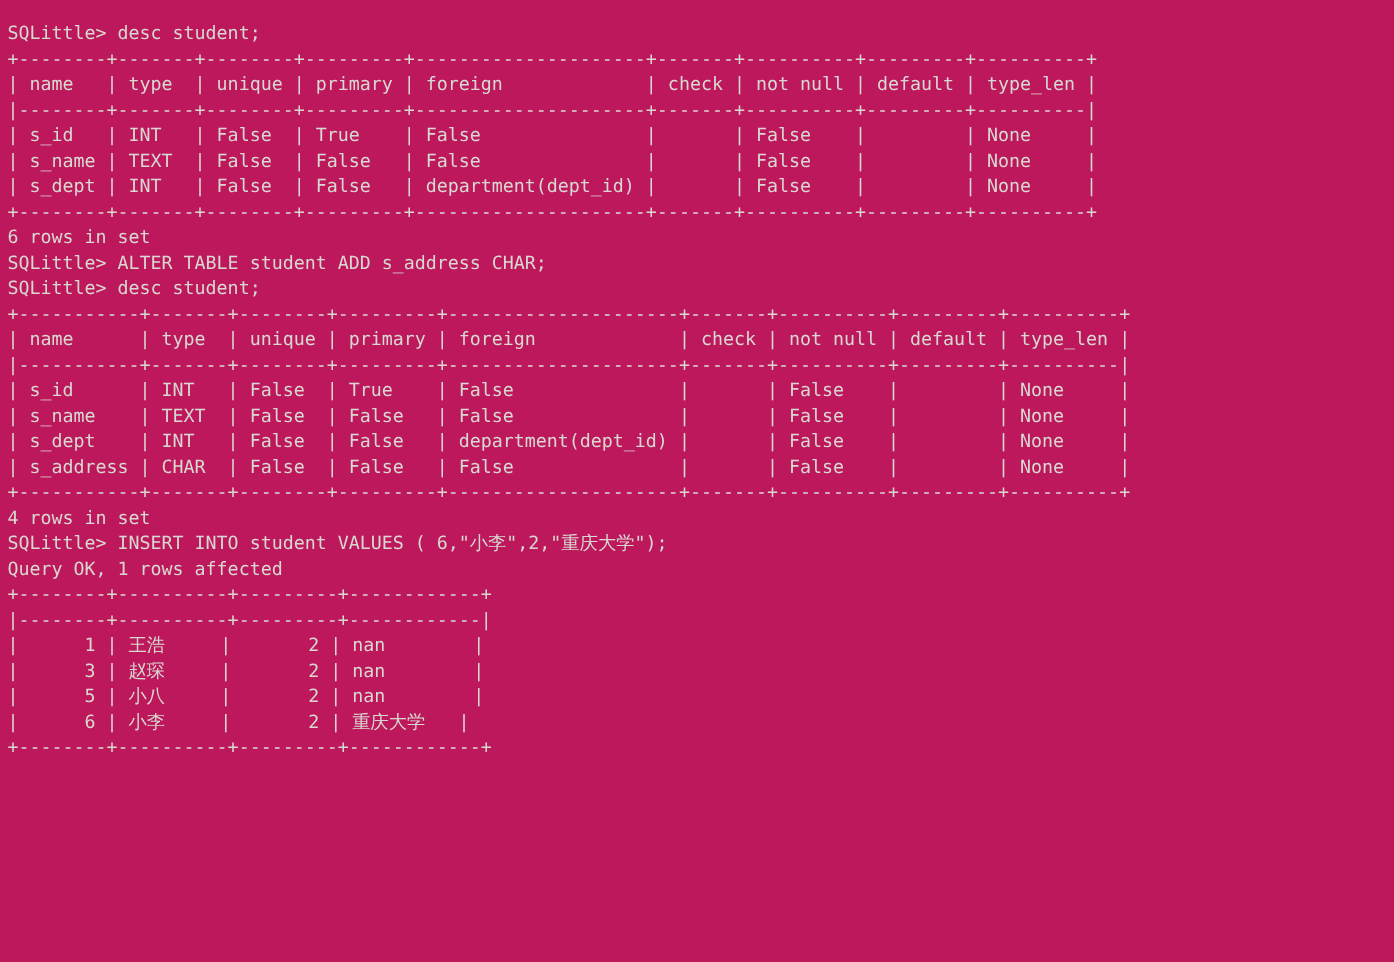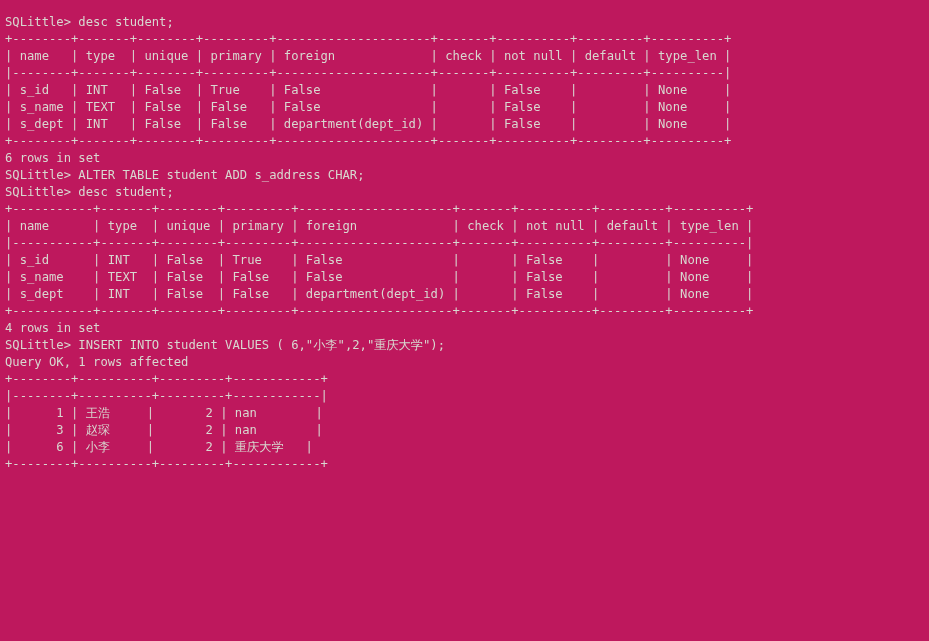--- a/index.html
+++ b/index.html
@@ -55,25 +55,27 @@
     <pre class="term-line">6 rows in set</pre>
     <pre class="term-line blank"></pre>
     <pre class="term-line">SQLittle&gt; ALTER TABLE student ADD s_address CHAR;</pre>
     <pre class="term-line">SQLittle&gt; desc student;</pre>
     <pre class="term-line">+-----------+-------+--------+---------+---------------------+-------+----------+---------+----------+</pre>
     <pre class="term-line">| name      | type  | unique | primary | foreign             | check | not null | default | type_len |</pre>
     <pre class="term-line">|-----------+-------+--------+---------+---------------------+-------+----------+---------+----------|</pre>
     <pre class="term-line">| s_id      | INT   | False  | True    | False               |       | False    |         | None     |</pre>
     <pre class="term-line">| s_name    | TEXT  | False  | False   | False               |       | False    |         | None     |</pre>
     <pre class="term-line">| s_dept    | INT   | False  | False   | department(dept_id) |       | False    |         | None     |</pre>
+    <pre class="term-line">| s_address | CHAR  | False  | False   | False               |       | False    |         | None     |</pre>
     <pre class="term-line">+-----------+-------+--------+---------+---------------------+-------+----------+---------+----------+</pre>
     <pre class="term-line">4 rows in set</pre>
     <pre class="term-line blank"></pre>
     <pre class="term-line">SQLittle&gt; INSERT INTO student VALUES ( 6,"小李",2,"重庆大学");</pre>
     <pre class="term-line">Query OK, 1 rows affected</pre>
     <pre class="term-line blank"></pre>
     <pre class="term-line">+--------+----------+---------+------------+</pre>
     <pre class="term-line">|--------+----------+---------+------------|</pre>
     <pre class="term-line">|      1 | 王浩     |       2 | nan        |</pre>
     <pre class="term-line">|      3 | 赵琛     |       2 | nan        |</pre>
+    <pre class="term-line">|      5 | 小八     |       2 | nan        |</pre>
     <pre class="term-line">|      6 | 小李     |       2 | 重庆大学   |</pre>
     <pre class="term-line">+--------+----------+---------+------------+</pre>
   </div>
 
 </body></html>

